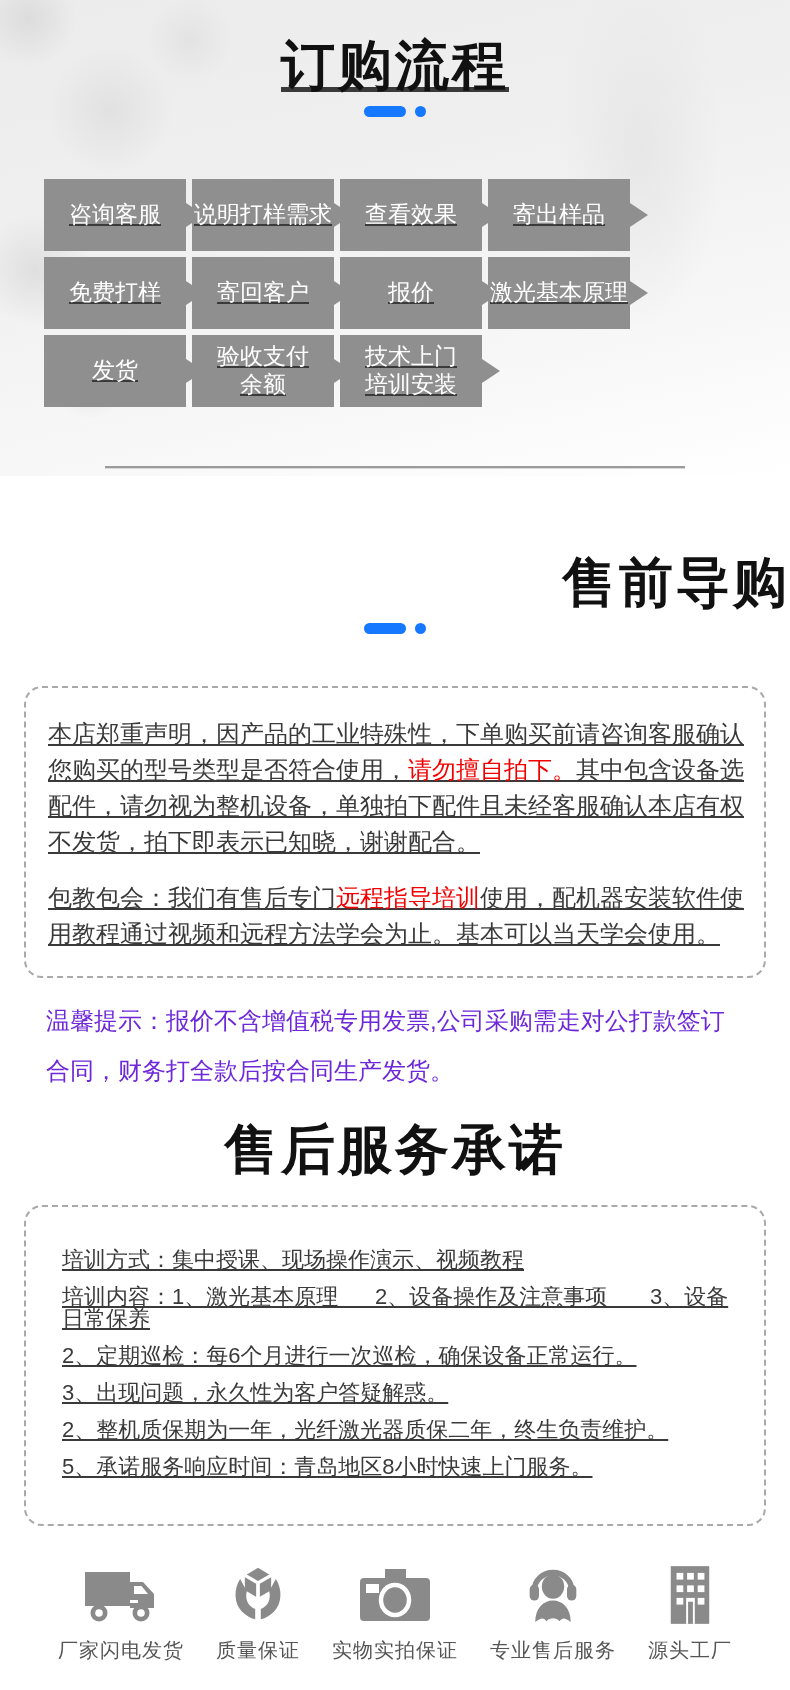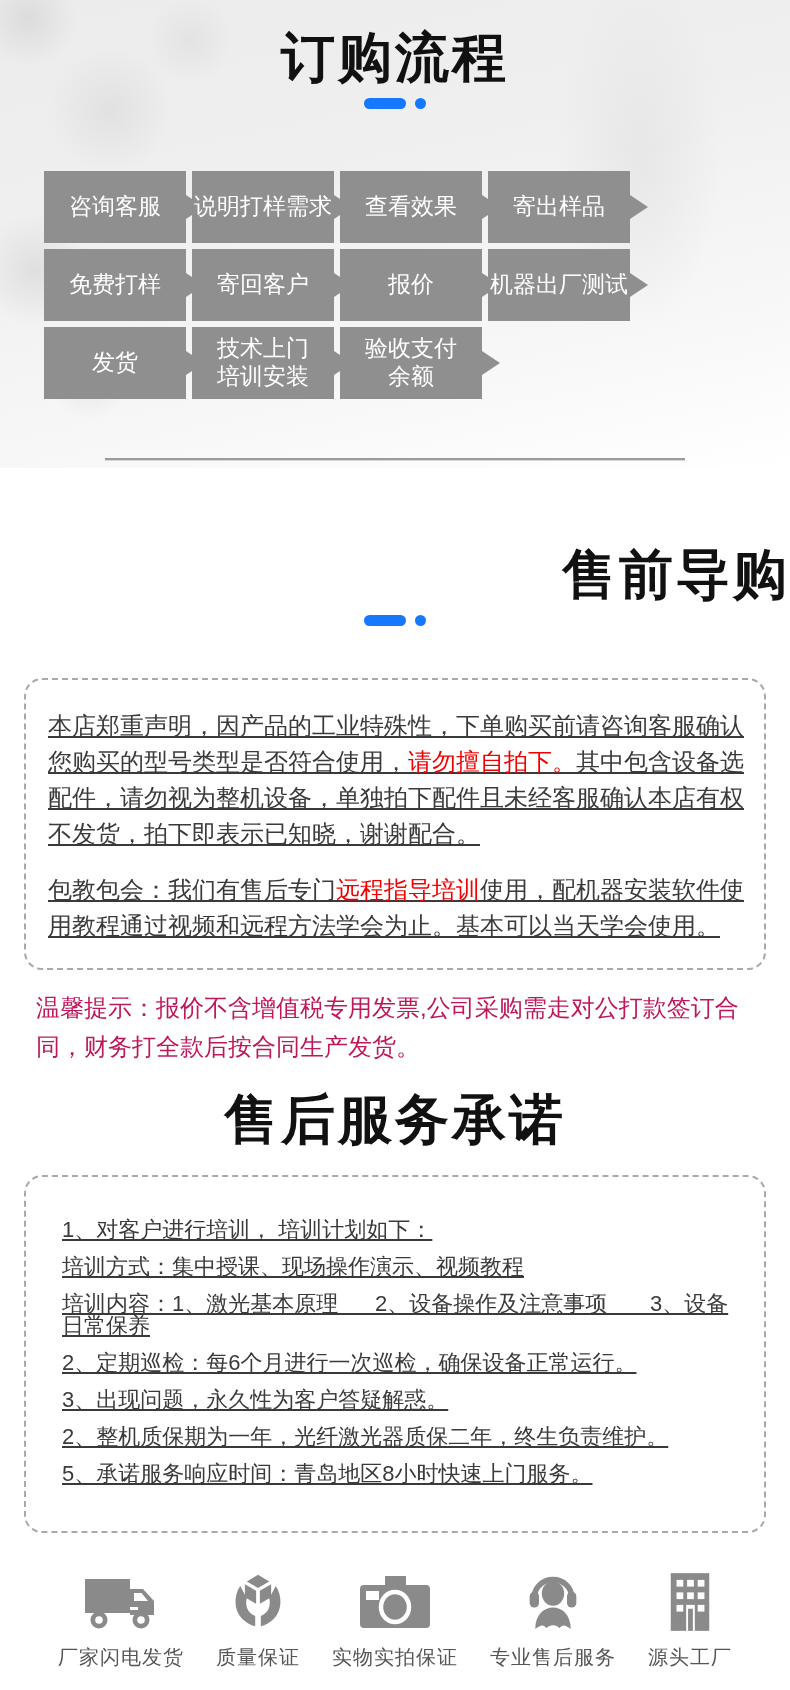--- a/index.html
+++ b/index.html
@@ -5,29 +5,30 @@
   * { margin:0; padding:0; box-sizing:border-box; }
   html,body { width:790px; background:#ffffff; }
   body {
     height:1690px; overflow:hidden; position:relative;
     font-family:"Liberation Sans","DejaVu Sans",sans-serif;
     color:#3a3a3a;
   }
 
   
   .hero {
-    padding-top:28px;
+    padding-top:36px;
     background:
       radial-gradient(circle 70px at 28px 18px,  #dcdcdc 0%, rgba(220,220,220,0) 70%),
       radial-gradient(circle 90px at 110px 110px,#e1e1e1 0%, rgba(225,225,225,0) 70%),
       radial-gradient(circle 80px at 35px 270px, #dfdfdf 0%, rgba(223,223,223,0) 70%),
       radial-gradient(circle 60px at 190px 40px, #e3e3e3 0%, rgba(227,227,227,0) 72%),
       radial-gradient(circle 55px at 90px 380px, #e6e6e6 0%, rgba(230,230,230,0) 72%),
       radial-gradient(ellipse 110px 240px at 640px 150px, #e7e7e7 0%, rgba(231,231,231,0) 75%),
       linear-gradient(168deg,#ececec 0%,#efefef 35%,#f7f7f7 72%,#ffffff 100%);
+    text-decoration: underline;
   }
   .big-title {
     font-size:54px; line-height:58px; font-weight:900; letter-spacing:3px;
     color:#111; text-align:center;
   }
   .dash-row { margin-top:12px; height:11px; display:flex; justify-content:center; align-items:center; }
   .dash-bar { width:42px; height:11px; border-radius:6px; background:#1677ff; }
   .dash-dot { width:11px; height:11px; border-radius:50%; background:#1677ff; margin-left:9px; }
 
   .flow {
@@ -56,21 +57,21 @@
   .presale-title { margin-top:77px;text-align:right; }
   .dashed-box {
     margin:52px 24px 0; border:2px dashed #a9a9a9; border-radius:18px;
     padding:28px 20px 24px 22px;
     text-decoration:underline;
   }
   .decl-p { font-size:24px; line-height:36px; color:#3a3a3a; text-align:justify; }
   .decl-p + .decl-p { margin-top:20px; }
   .red-inline { color:#f20000; }
   .warning {
-    margin:18px 44px 0 36px; font-size:24px; line-height:39px; color:#be185d;
+    margin:18px 44px 0 46px; font-size:24px; line-height:50px; color:#6d28d9;
   }
 
   
   .aftersale-title { margin-top:24px; }
   .service-box {
     margin:27px 24px 0; border:2px dashed #a9a9a9; border-radius:18px;
     padding:42px 30px 30px 36px;
   }
   .service-item {
     font-size:22px; line-height:22px; color:#3a3a3a;
@@ -99,26 +100,26 @@
   </div>
 
   <div class="flow">
     <div class="step">咨询客服</div>
     <div class="step">说明打样需求</div>
     <div class="step">查看效果</div>
     <div class="step">寄出样品</div>
     <div class="step">免费打样</div>
     <div class="step">寄回客户</div>
     <div class="step">报价</div>
-    <div class="step">机器出厂测试</div>
+    <div class="step">激光基本原理</div>
     <div class="step">发货</div>
+    <div class="step">验收支付
+余额</div>
     <div class="step">技术上门
 培训安装</div>
-    <div class="step">验收支付
-余额</div>
   </div>
 
   <div class="divider"></div>
   <div class="hero-pad"></div>
 </div>
 
 <div>
   <div class="big-title presale-title">售前导购</div>
   <div class="dash-row">
     <div class="dash-bar"></div>
@@ -130,21 +131,20 @@
     <p class="decl-p"><span>包教包会：我们有售后专门</span><span class="red-inline">远程指导培训</span><span>使用，配机器安装软件使用教程通过视频和远程方法学会为止。基本可以当天学会使用。</span></p>
   </div>
 
   <p class="warning">温馨提示：报价不含增值税专用发票,公司采购需走对公打款签订合同，财务打全款后按合同生产发货。</p>
 </div>
 
 <div>
   <div class="big-title aftersale-title">售后服务承诺</div>
 
   <div class="dashed-box service-box">
-    <p class="service-item">1、对客户进行培训， 培训计划如下：</p>
     <p class="service-item">培训方式：集中授课、现场操作演示、视频教程</p>
     <p class="service-item">培训内容：1、激光基本原理      2、设备操作及注意事项       3、设备日常保养</p>
     <p class="service-item">2、定期巡检：每6个月进行一次巡检，确保设备正常运行。</p>
     <p class="service-item">3、出现问题，永久性为客户答疑解惑。</p>
     <p class="service-item">2、整机质保期为一年，光纤激光器质保二年，终生负责维护。</p>
     <p class="service-item">5、承诺服务响应时间：青岛地区8小时快速上门服务。</p>
   </div>
 </div>
 
 <div class="badges">

